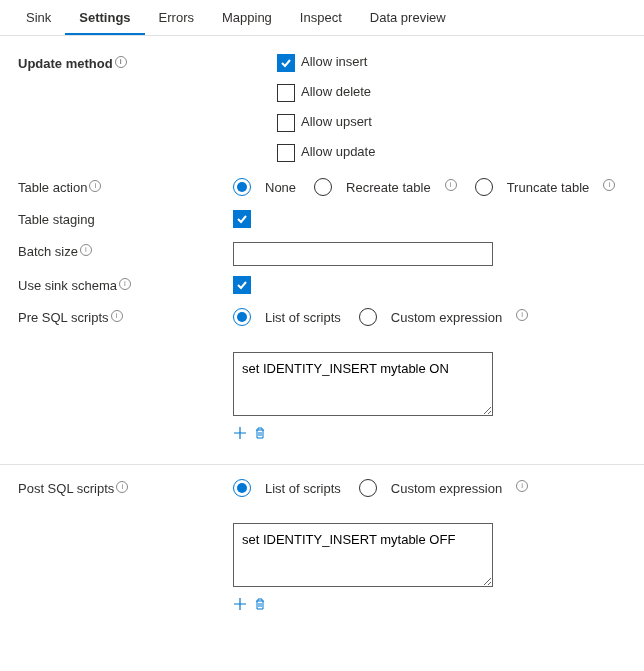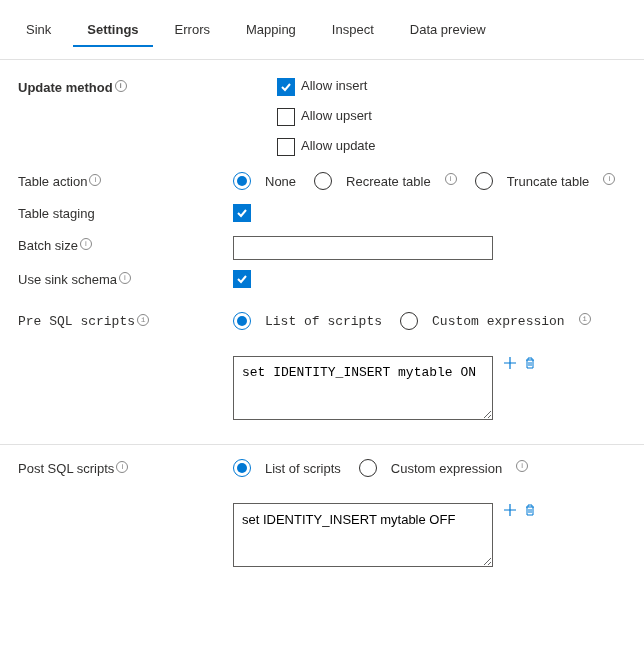--- a/index.html
+++ b/index.html
@@ -7,22 +7,22 @@
       font-family: "Segoe UI", -apple-system, sans-serif;
       font-size: 13px;
       color: #323130;
       background: #fff;
       width: 644px;
       padding: 0;
     }
     .tabs {
       display: flex;
       border-bottom: 1px solid #e1e1e1;
-      padding: 12px 12px;
-      gap: 8px;
+      padding: 0 12px;
+      gap: 0;
     }
     .tab {
       padding: 10px 14px 8px;
       cursor: pointer;
       color: #323130;
       border-bottom: 2px solid transparent;
     }
     .tab.active {
       font-weight: 700;
       border-bottom: 2px solid #0078d4;
@@ -121,20 +121,21 @@
       border: 1px solid #605e5c;
       padding: 2px 6px;
       font-family: inherit;
       font-size: 13px;
     }
     .textarea-wrap {
       display: flex;
       align-items: flex-start;
       gap: 10px;
       margin-top: 26px;
+      flex-direction: column;
     }
     .textarea {
       width: 260px;
       height: 64px;
       border: 1px solid #605e5c;
       padding: 8px;
       font-family: inherit;
       font-size: 13px;
       resize: both;
     }
@@ -180,20 +181,26 @@
           <svg width="12" height="12" viewBox="0 0 12 12">
               <path d="M2 6 L5 9 L10 3" stroke="#fff" stroke-width="2" fill="none"></path>
             </svg>
         </span>
         <span>Allow insert</span>
       </div>
       <div class="checkbox-row">
         <span class="checkbox">
           
         </span>
+        <span>Allow delete</span>
+      </div>
+      <div class="checkbox-row">
+        <span class="checkbox">
+          
+        </span>
         <span>Allow upsert</span>
       </div>
       <div class="checkbox-row" style="margin-bottom:6px;">
         <span class="checkbox">
           
         </span>
         <span>Allow update</span>
       </div>
     </div>
   </div>
@@ -253,21 +260,21 @@
     </div>
     <div class="control-col">
       <span class="checkbox checked">
         <svg width="12" height="12" viewBox="0 0 12 12">
             <path d="M2 6 L5 9 L10 3" stroke="#fff" stroke-width="2" fill="none"></path>
           </svg>
       </span>
     </div>
   </div>
 
-  <div class="row" style="margin-top:24px;font-family:Liberation Mono, monospace;">
+  <div class="row" style="margin-top:14px;">
     <div class="label-col">
       <span>Pre SQL scripts</span>
       <span class="info-icon">i</span>
     </div>
     <div class="control-col">
       <div class="radio-group">
         <div class="radio-item">
           <span class="radio selected"></span>
           <span>List of scripts</span>
         </div>

